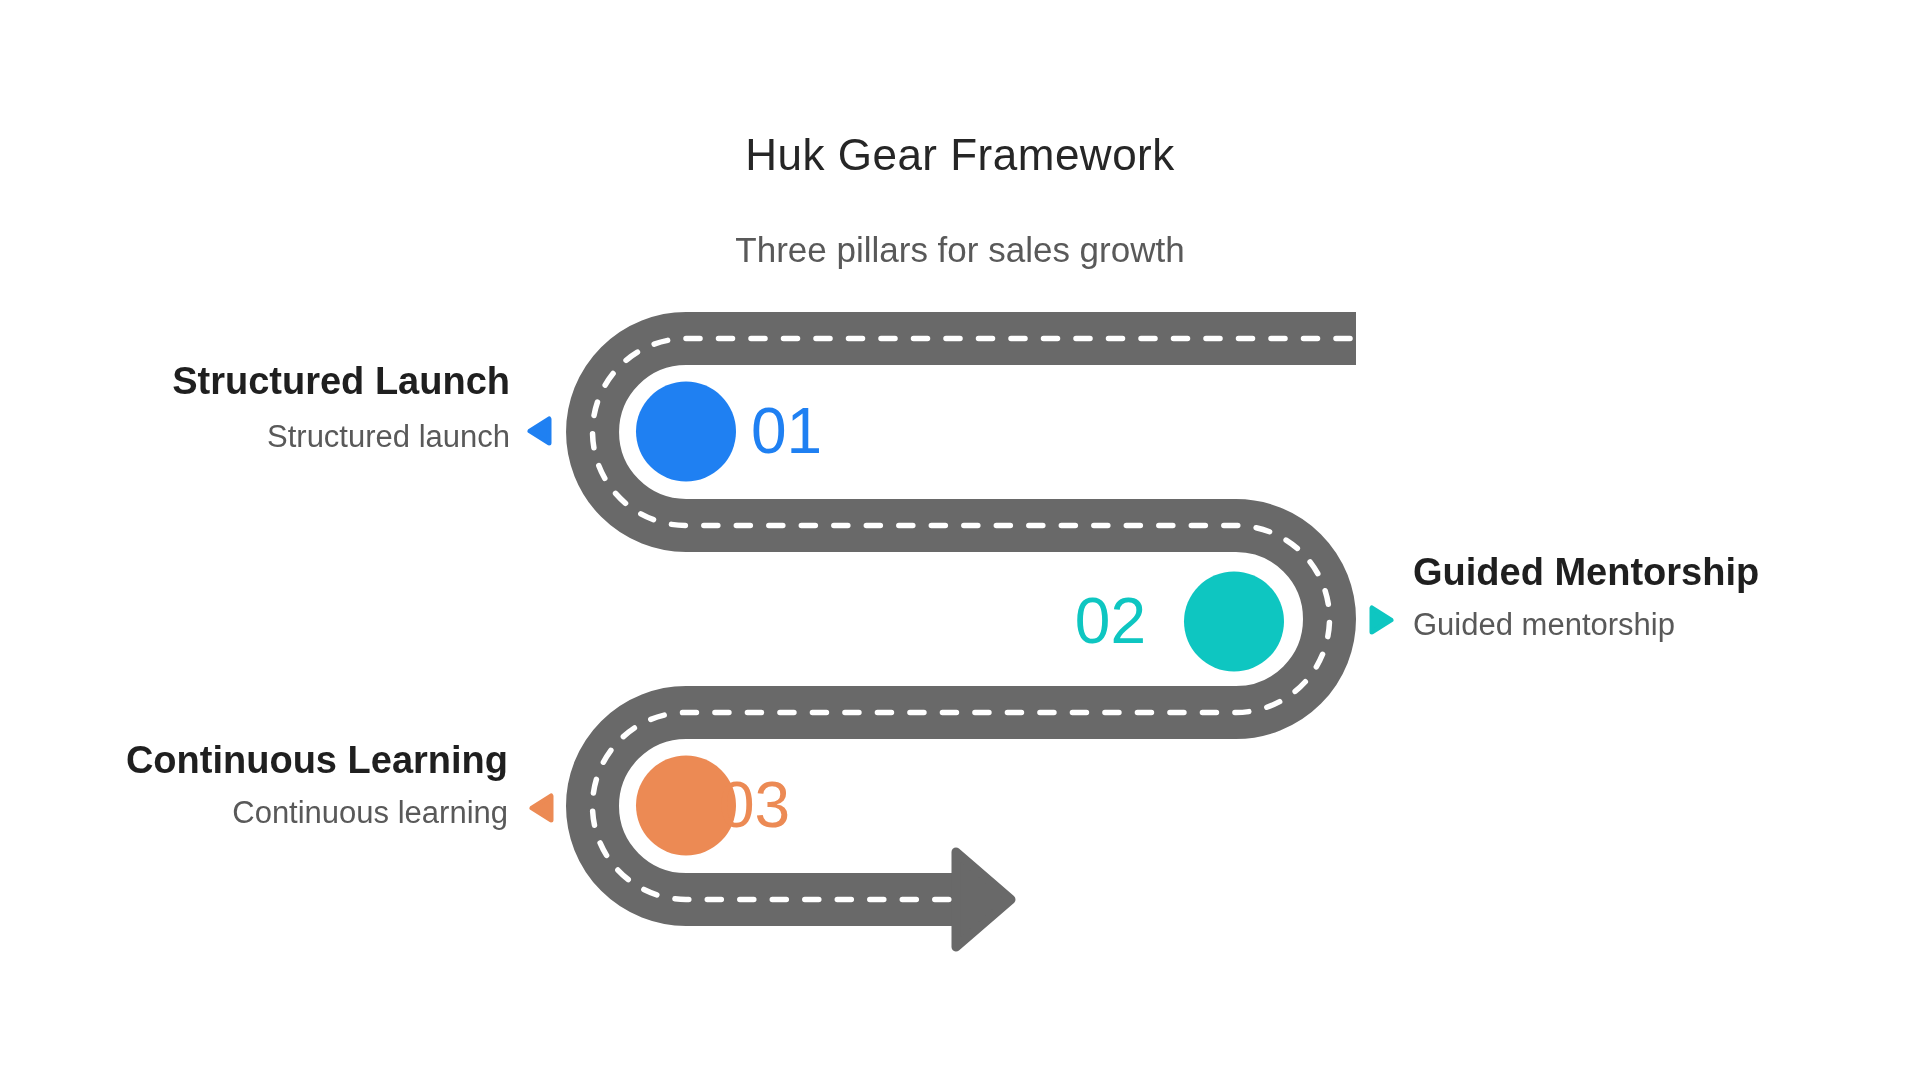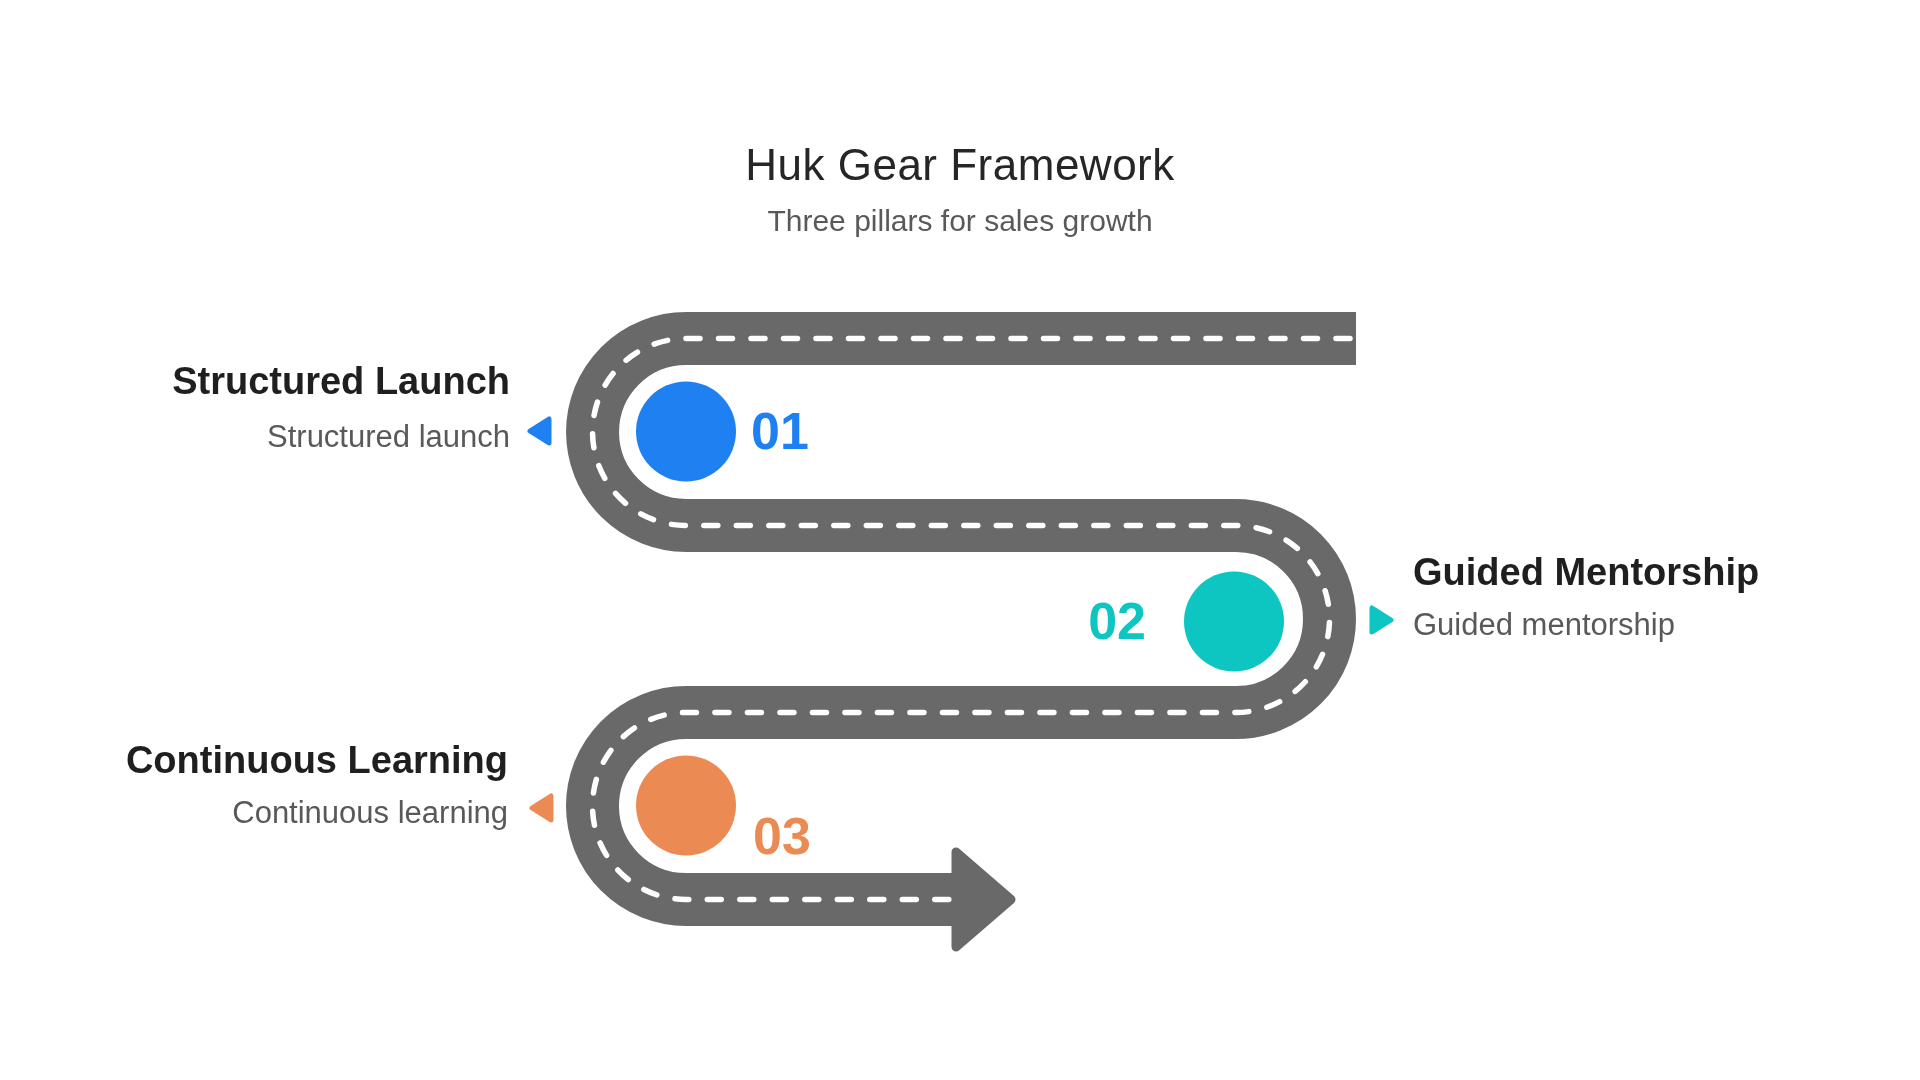--- a/index.html
+++ b/index.html
@@ -5,49 +5,49 @@
   html,body{margin:0;padding:0;background:#ffffff;}
   #canvas{
     position:relative;
     width:1920px;height:1080px;
     background:#ffffff;
     overflow:hidden;
     font-family:"Liberation Sans","DejaVu Sans",sans-serif;
   }
   .abs{position:absolute;}
   #title{
-    left:960px;top:140px;transform:translateX(-50%);
+    left:960px;top:130px;transform:translateX(-50%);
     font-size:44px;font-weight:500;letter-spacing:.5px;white-space:nowrap;
   }
   #subtitle{
-    left:960px;top:204px;transform:translateX(-50%);
-    font-size:30px;font-weight:400;white-space:nowrap;
+    left:960px;top:230px;transform:translateX(-50%);
+    font-size:35px;font-weight:400;white-space:nowrap;
   }
   .step-heading{
     font-size:38px;font-weight:700;line-height:1;white-space:nowrap;
   }
   .step-subtext{
     font-size:31px;font-weight:400;line-height:1;white-space:nowrap;
   }
   .step-number{
-    font-size:52px;font-weight:700;line-height:80px;height:80px;white-space:nowrap;
+    font-size:64px;font-weight:400;line-height:80px;height:80px;white-space:nowrap;
   }
   .align-right{text-align:left;}
   
   #step1-heading{right:1410px;top:362px;}
   #step1-subtext{right:1410px;top:421px;}
   #step1-number{left:751px;top:391px;}
   
   #step2-heading{left:1413px;top:553px;}
   #step2-subtext{left:1413px;top:609px;}
   #step2-number{right:774px;top:581px;}
   
   #step3-heading{right:1412px;top:741px;}
   #step3-subtext{right:1412px;top:797px;}
-  #step3-number{left:753px;top:765px;margin-top:31px;}
+  #step3-number{left:719px;top:765px;}
   #road-svg{left:0;top:0;}
 </style>
 </head>
 <body>
 
 <div id="canvas">
 
   <div class="abs" id="title" style="color: rgb(38, 38, 38);">Huk Gear Framework</div>
 
   <div class="abs" id="subtitle" style="color: rgb(89, 89, 89);">Three pillars for sales growth</div>

